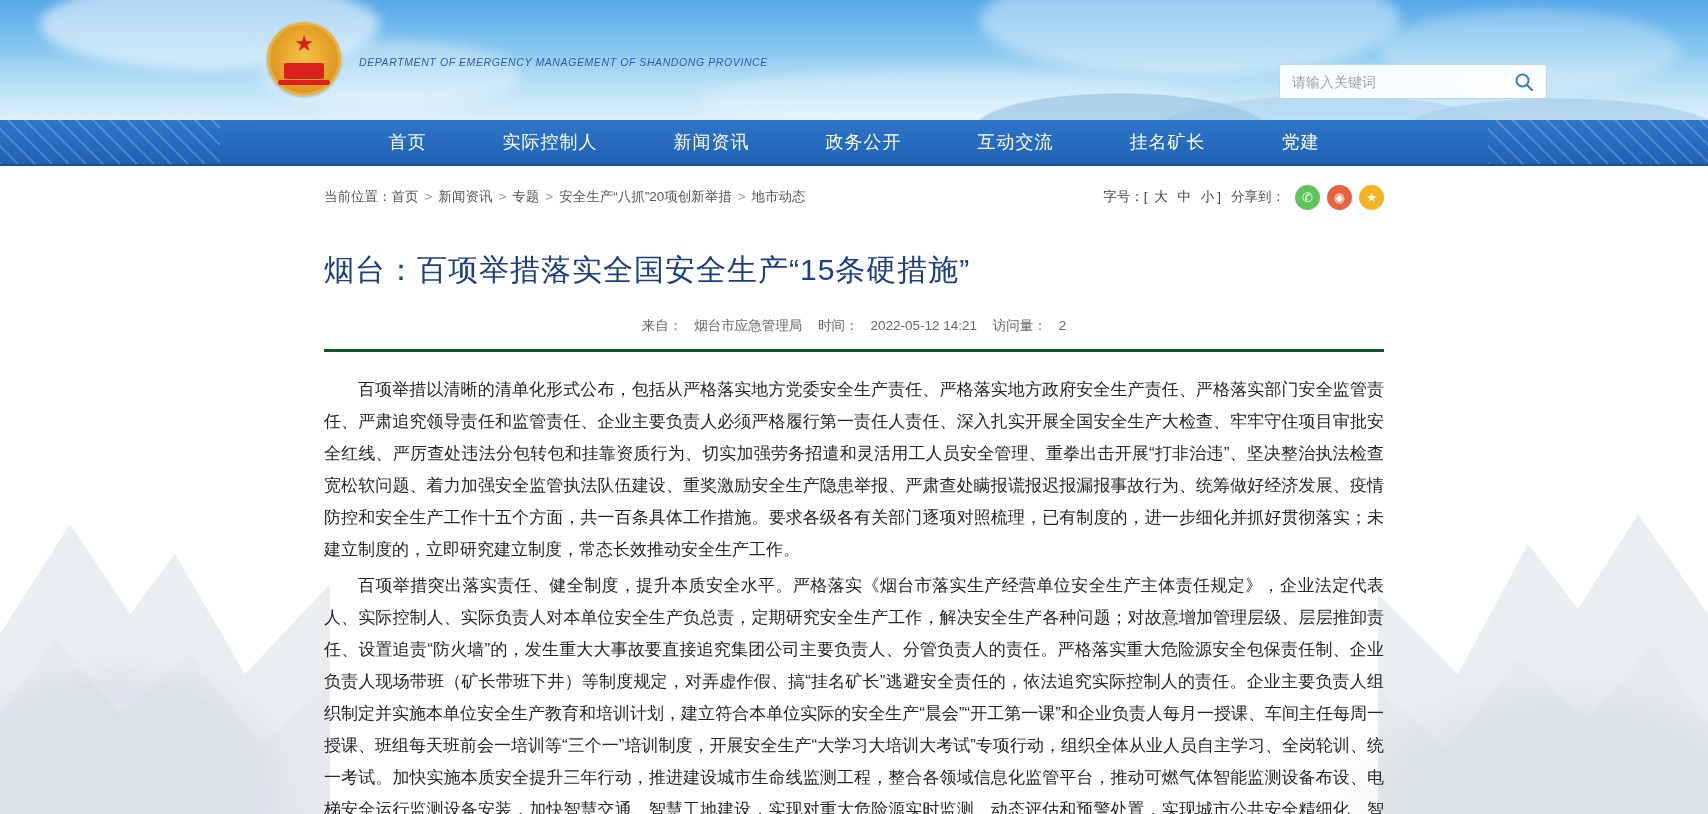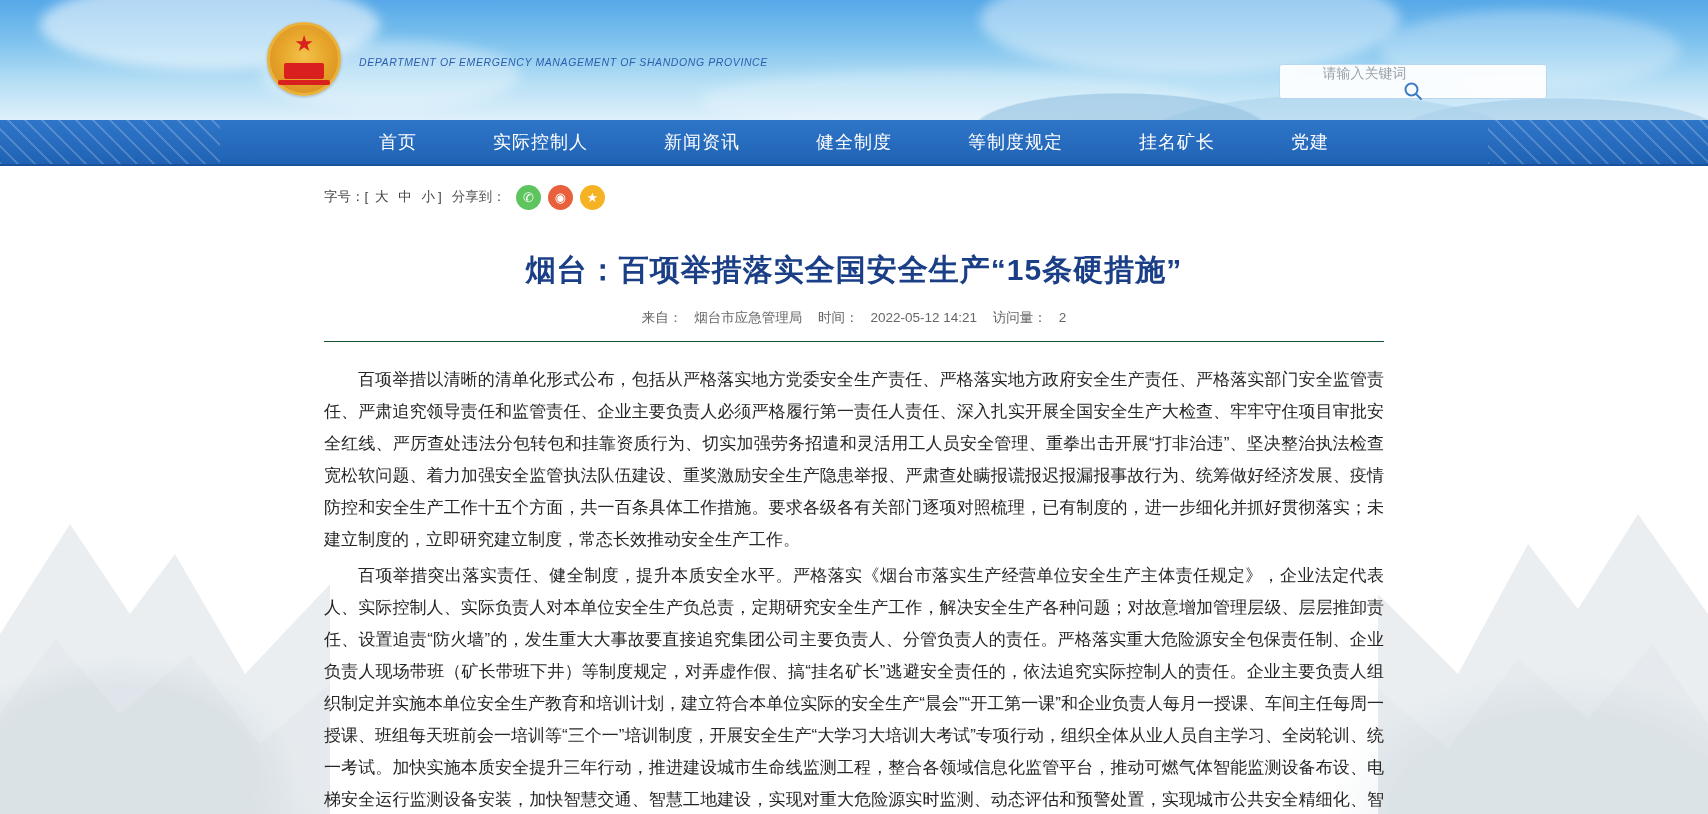--- a/index.html
+++ b/index.html
@@ -71,21 +71,21 @@
     font-size:10.5px; color:#2a5fae; letter-spacing:.6px; margin-top:6px;
     font-family:"Liberation Sans", sans-serif;
     font-style:italic;
   }
 
   .search-box {
     position:absolute; right:161px; top:64px;
     width:268px; height:35px;
     background:rgba(255,255,255,.92);
     border:1px solid #b9d8ef; border-radius:3px;
-    display:flex; align-items:center;flex-direction:column;
+    display:flex; align-items:center;
   }
   .search-box input {
     flex:1; border:0; outline:0; background:transparent;
     font-size:14px; color:#333; padding:0 12px;
     font-family:"Liberation Sans", sans-serif;
   }
   .search-box input::placeholder { color:#9aa3ab; }
   .search-btn {
     width:44px;height:33px;display:flex;align-items:center;justify-content:center;
     cursor:pointer;
@@ -159,27 +159,27 @@
   .fontsize .fs { cursor:pointer; padding:0 3px;}
   .share-label { }
   .share-icons { display:flex; gap:7px; align-items:center;}
   .si { width:25px;height:25px;border-radius:50%; display:flex;align-items:center;justify-content:center;
         color:#fff;font-size:13px;cursor:pointer;}
   .si-wechat { background:#5ec45e; }
   .si-weibo  { background:#e8603c; }
   .si-star   { background:#f5b323; }
 
   .article-title {
-    text-align:center;
-    font-size:30px; font-weight:bold; color:#1b3f86;
-    margin:36px 0 18px; letter-spacing:1px;
+    text-align:left;
+    font-size:30px; font-weight:normal; color:#1b3f86;
+    margin:36px 0 26px; letter-spacing:1px;
   }
   .meta {
     text-align:center; font-size:13.5px; color:#666;
-    padding-bottom:14px; border-bottom:1px solid #14532d;
+    padding-bottom:14px; border-bottom:3px solid #14532d;
   }
   .meta span { margin:0 6px; }
   .meta .lab { color:#666; }
   .meta .val { color:#666; }
 
   .body-text {
     margin-top:22px;
     font-size:17px; line-height:32px; color:#262626;
     text-align:justify;
     font-family:"Liberation Sans", sans-serif;
@@ -216,40 +216,43 @@
         <line x1="13" y1="13" x2="18" y2="18" stroke="#3b7bc4" stroke-width="2" stroke-linecap="round"></line>
       </svg>
     </div>
   </div>
 </div>
 
 <div class="nav">
   <div class="nav-item">首页</div>
   <div class="nav-item">实际控制人</div>
   <div class="nav-item">新闻资讯</div>
-  <div class="nav-item">健全制度</div>
-  <div class="nav-item">等制度规定</div>
+  <div class="nav-item">政务公开</div>
+  <div class="nav-item">互动交流</div>
   <div class="nav-item">挂名矿长</div>
   <div class="nav-item">党建</div>
 </div>
 
 <div class="page-bg">
   <div class="ink"></div>
   <svg class="ink2" viewBox="0 0 330 430" preserveAspectRatio="none">
     <path d="M0 430 L0 250 L70 140 L130 230 L175 170 L245 290 L330 200 L330 430 Z" fill="#8ea6b6"></path>
     <path d="M0 430 L0 330 L55 255 L120 330 L190 270 L260 360 L330 300 L330 430 Z" fill="#6f8a9c" opacity=".7"></path>
   </svg>
   <svg class="ink3" viewBox="0 0 330 430" preserveAspectRatio="none">
     <path d="M330 430 L330 230 L260 130 L200 225 L150 160 L80 290 L0 210 L0 430 Z" fill="#8ea6b6"></path>
     <path d="M330 430 L330 340 L275 260 L210 335 L140 275 L70 365 L0 305 L0 430 Z" fill="#6f8a9c" opacity=".7"></path>
   </svg>
 
   <div class="container">
 
     <div class="crumb-row">
+      <div class="crumb">
+        <span>当前位置：</span><span>首页</span><span class="sep">&gt;</span><span>新闻资讯</span><span class="sep">&gt;</span><span>专题</span><span class="sep">&gt;</span><span>安全生产“八抓”20项创新举措</span><span class="sep">&gt;</span><span>地市动态</span>
+      </div>
 
       <div class="tools">
         <span class="fontsize">
           <span>字号：</span><span>[</span>
           <span class="fs">大</span>
           <span class="fs">中</span>
           <span class="fs">小</span><span>]</span>
         </span>
         <span class="share-label">分享到：</span>
         <span class="share-icons">

